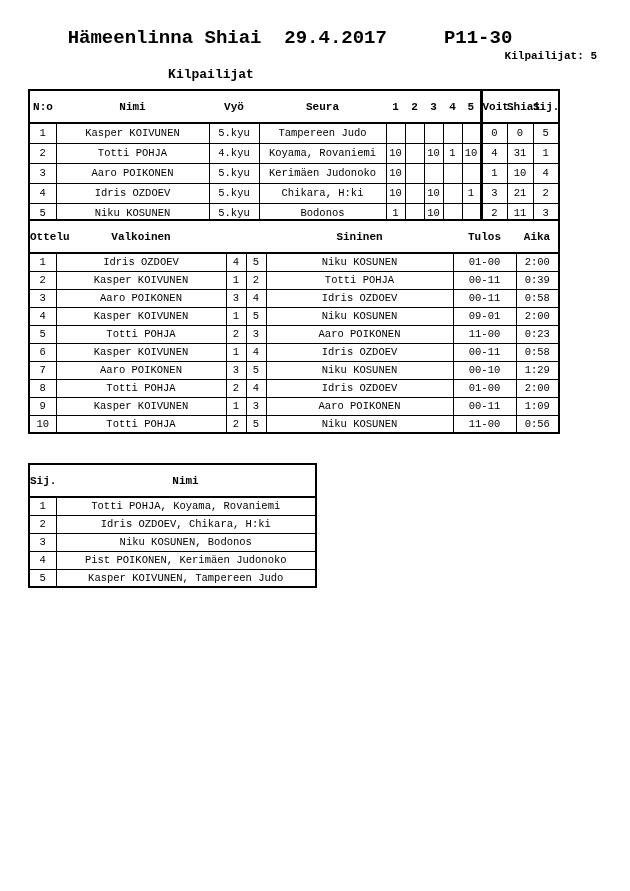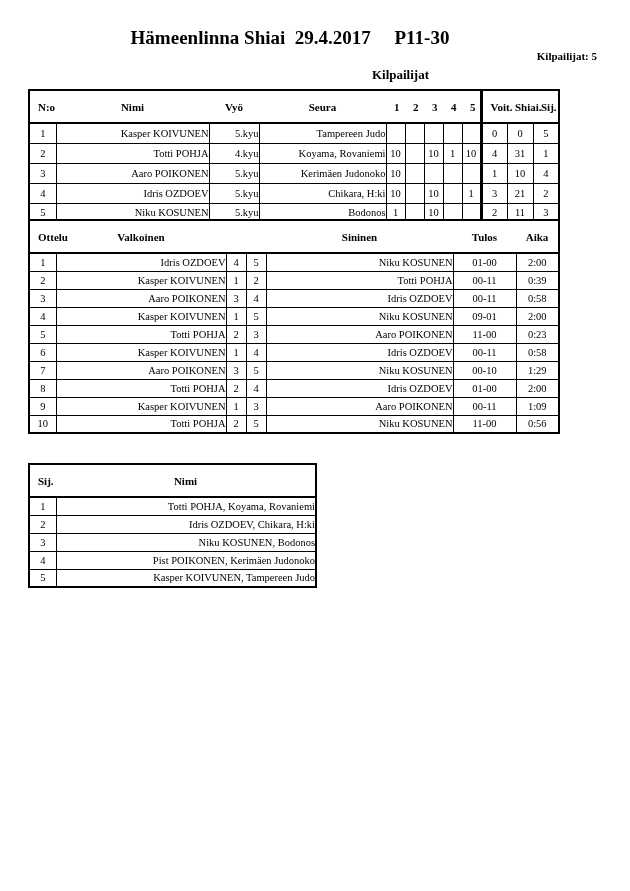--- a/index.html
+++ b/index.html
@@ -2,43 +2,43 @@
 <html><head>
 <meta charset="utf-8">
 <style>
   * { margin: 0; padding: 0; box-sizing: border-box; }
   html, body { background: #ffffff; }
   .page {
     position: relative;
     width: 630px;
     height: 891px;
     background: #ffffff;
-    font-family: Liberation Serif, serif;
+    font-family: Liberation Mono, monospace;
     color: #000000;
     overflow: hidden;
   }
   .doc-title {
     position: absolute;
     top: 27px; left: 0; width: 580px;
     text-align: center;
     font-size: 19px;
     font-weight: bold;
     white-space: pre;
   }
   .comp-count {
     position: absolute;
     top: 50px; right: 33px;
     font-size: 11px;
     font-weight: bold;
     text-align: right;
   }
   .sec-heading {
     position: absolute;
-    left: 7px;
-    text-align: right;
+    left: 0;
+    text-align: center;
     font-size: 13px;
     font-weight: bold;
   }
   .h-competitors { top: 67px;  width: 422px; }
   .h-matches     { top: 213px; width: 484px; }
   .h-results     { top: 444px; width: 284px; }
 
   table.sheet {
     position: absolute;
     border-collapse: collapse;
@@ -51,38 +51,38 @@
   table.sheet th {
     border: none;
     border-bottom: 2px solid #000;
     font-size: 11px;
     font-weight: bold;
     white-space: nowrap;
     overflow: visible;
     height: 33px;
     text-align: center;
     vertical-align: middle;
-    padding: 8px;
+    padding: 0;
   }
   table.sheet td {
     border: 1px solid #000;
     white-space: nowrap;
     overflow: hidden;
     vertical-align: middle;
     padding: 0;
   }
   .t-competitors { top: 89px;  left: 28px; width: 530px; }
   .t-matches     { top: 219px; left: 28px; width: 530px; }
   .t-results     { top: 463px; left: 28px; width: 287px; }
 
   .t-competitors td { height: 20px; }
   .t-matches td     { height: 18px; }
   .t-results td     { height: 18px; }
 
-  th.edge-label, td.txt { text-align: right; }
+  th.edge-label, td.txt { text-align: center; }
   th.edge-label { text-align: left; }
   td.txt  { padding-left: 6px; }
   td.num  { text-align: center; }
   .thickL { border-left: 3px solid #000 !important; }
 </style>
 </head>
 <body>
 
 <div class="page">
 

